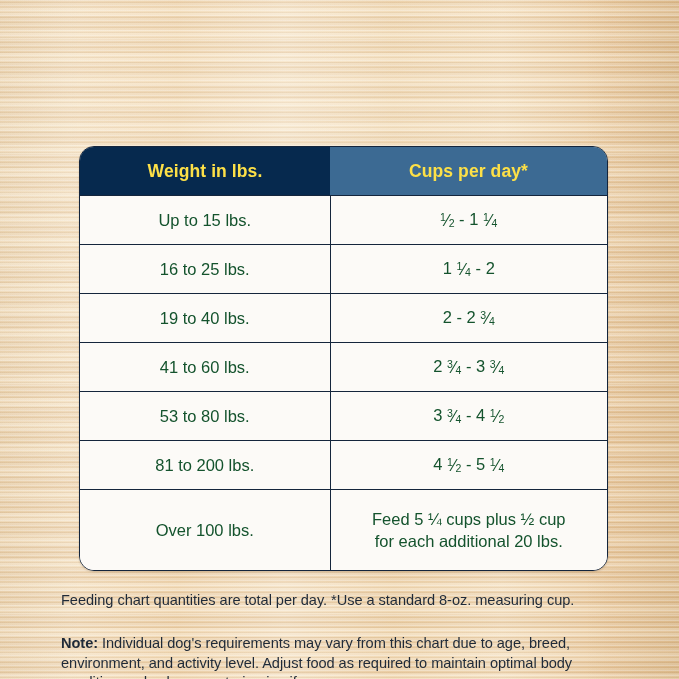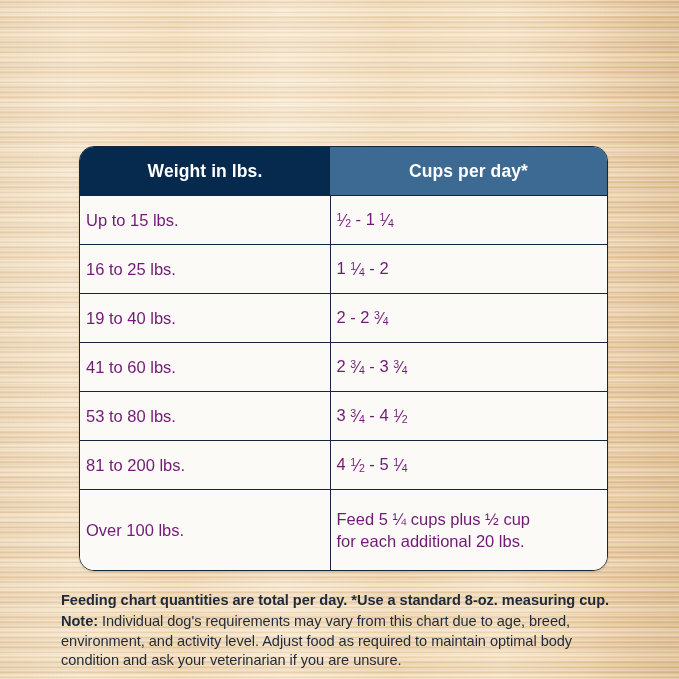--- a/index.html
+++ b/index.html
@@ -106,35 +106,36 @@
   }
   table.chart col.c1 { width: 250px; }
   table.chart col.c2 { width: 277px; }
 
   table.chart th {
     padding: 0;
     height: 48px;
     font-family: "Liberation Sans", sans-serif;
     font-weight: bold;
     font-size: 17.5px;
-    color: #ffffff;
+    color: #fde047;
     letter-spacing: 0.1px;
     text-align: center;
     vertical-align: middle;
   }
   th.head-weight { background: #06294E; }
   th.head-cups   { background: #3C6A93; }
 
   table.chart td {
     height: 48px;
     padding: 0 6px;
+    text-align: center;
     vertical-align: middle;
     font-family: "Liberation Sans", sans-serif;
     font-size: 16.5px;
-    color: #701a75;
+    color: #14532d;
     background: #FCFAF7;
     border-top: 1.4px solid #14253C;
   }
   table.chart tr td.col-weight { border-right: 1.4px solid #14253C; }
 
   tr.last-row td {
     height: 80px;
     line-height: 22px;
   }
   tr.last-row td.col-cups {
@@ -162,23 +163,22 @@
     left: 61px;
     top: 591px;
     width: 560px;
     z-index: 2;
     color: #1F2A38;
     font-family: "Liberation Sans", sans-serif;
   }
   .note-line1 {
     font-size: 14.6px;
     line-height: 19px;
-    margin-bottom: 2px;
+    margin-bottom: 24px;
     letter-spacing: -0.05px;
-    font-weight: bold;
   }
   .note-block {
     font-size: 14.6px;
     line-height: 19.5px;
     letter-spacing: -0.05px;
   }
   .note-label { font-weight: bold; margin-top: 44px; }
 </style>
 </head>
 <body>

